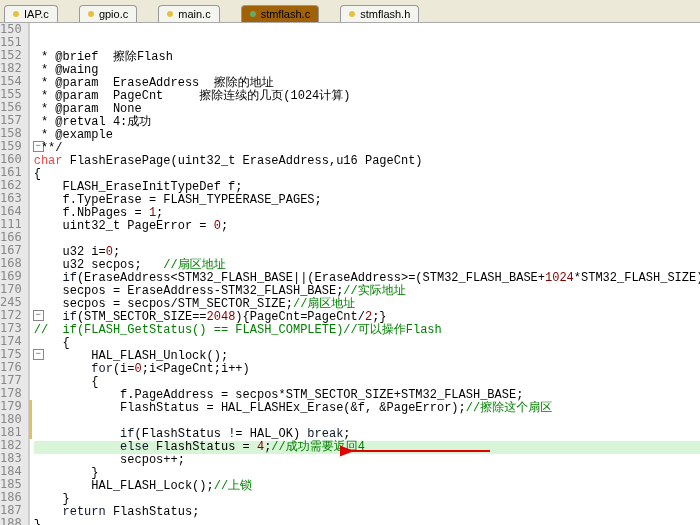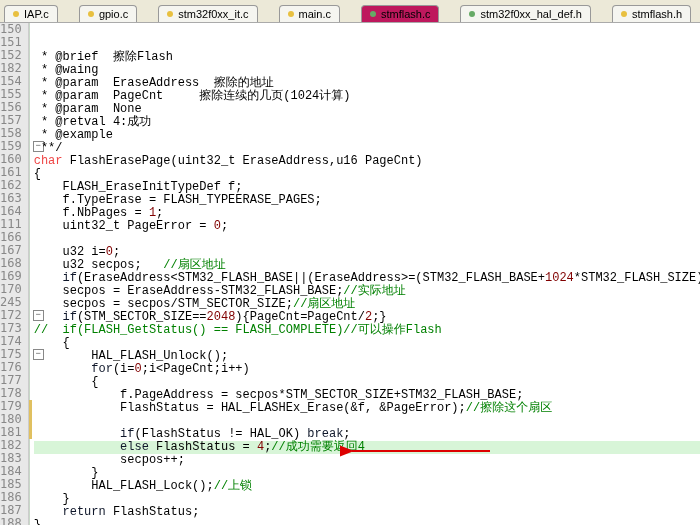--- a/index.html
+++ b/index.html
@@ -25,21 +25,21 @@
     border: 1px solid #999;
     border-bottom: none;
     border-radius: 4px 4px 0 0;
     margin-right: 2px;
     background: #f5f5f0;
     font-family: Tahoma, sans-serif;
     font-size: 11px;
     cursor: pointer;
   }
   .tab.active {
-    background: #be185d;
+    background: #a16207;
   }
   .tab-dot {
     width: 6px;
     height: 6px;
     border-radius: 50%;
     margin-right: 5px;
   }
   .dot-yellow { background: #e8c040; }
   .dot-green { background: #6a6; }
   .editor {
@@ -110,33 +110,25 @@
     <div class="tab">
       <span class="tab-dot dot-yellow"></span>
       <span>IAP.c</span>
     </div>
     <div class="tab">
       <span class="tab-dot dot-yellow"></span>
       <span>gpio.c</span>
     </div>
     <div class="tab">
       <span class="tab-dot dot-yellow"></span>
-      <span>stm32f0xx_it.c</span>
-    </div>
-    <div class="tab">
-      <span class="tab-dot dot-yellow"></span>
       <span>main.c</span>
     </div>
     <div class="tab active">
       <span class="tab-dot dot-green"></span>
       <span>stmflash.c</span>
-    </div>
-    <div class="tab">
-      <span class="tab-dot dot-green"></span>
-      <span>stm32f0xx_hal_def.h</span>
     </div>
     <div class="tab">
       <span class="tab-dot dot-yellow"></span>
       <span>stmflash.h</span>
     </div>
   </div>
 
 <div class="editor">
   <div class="gutter" id="gutter">
 

